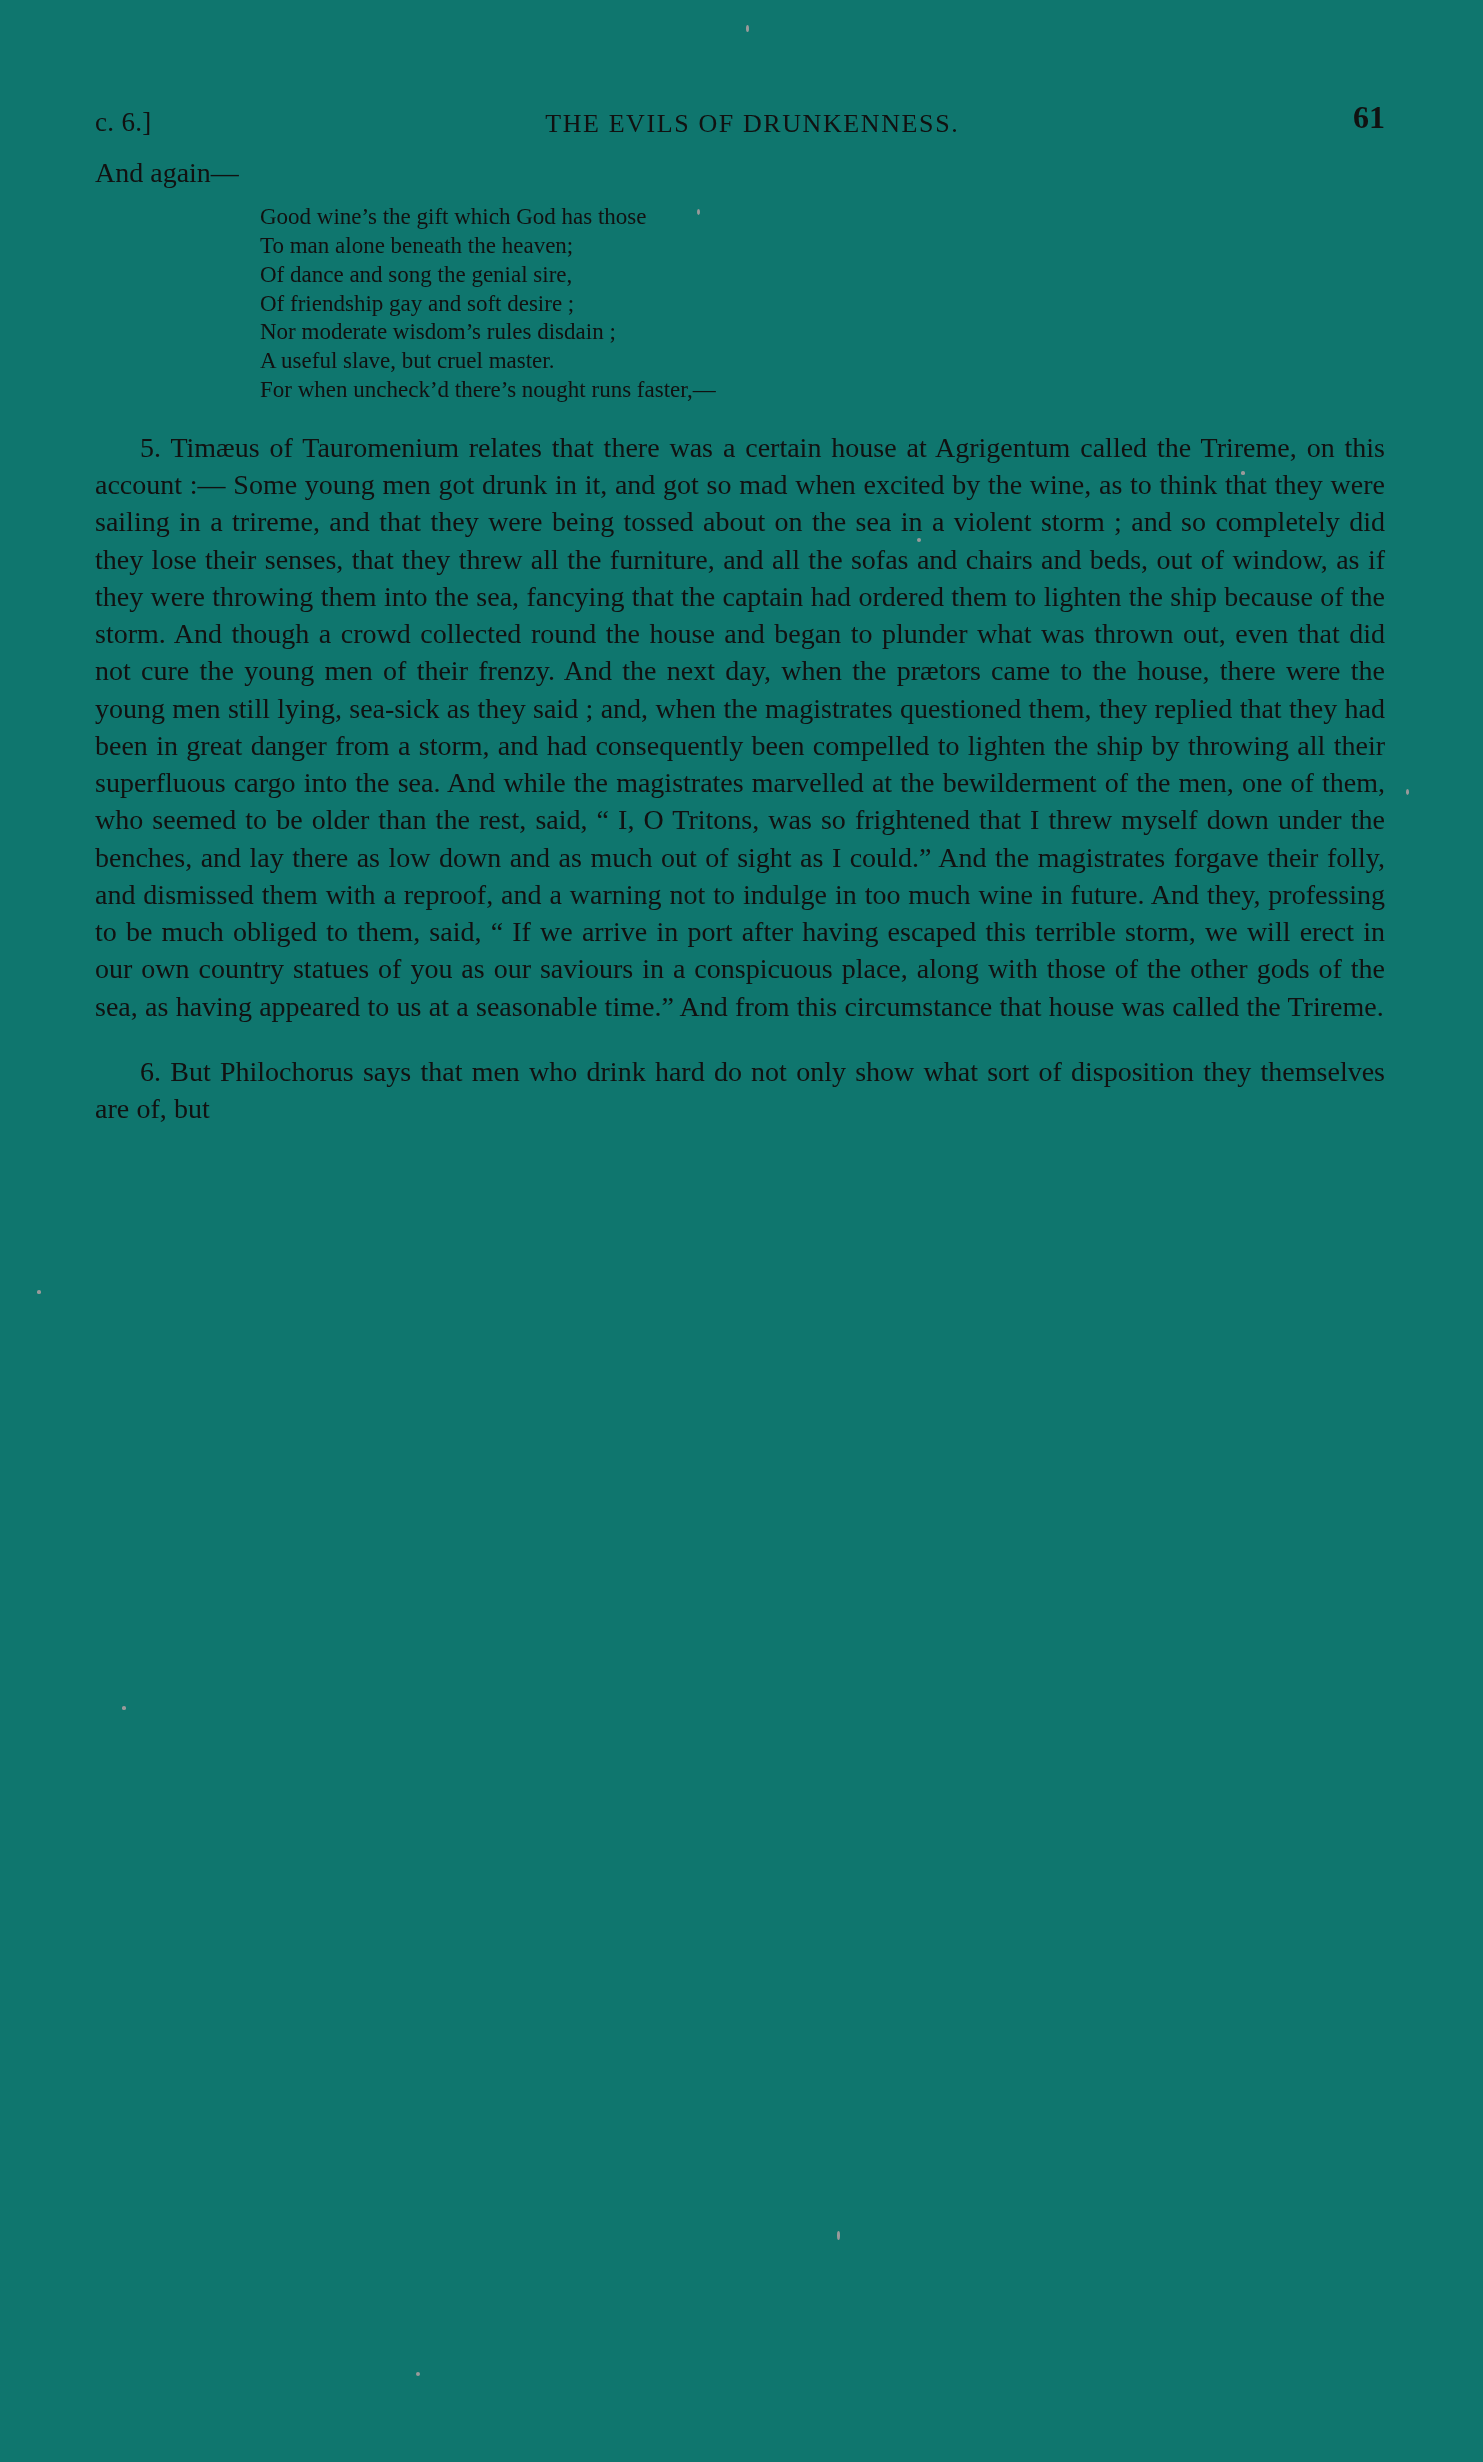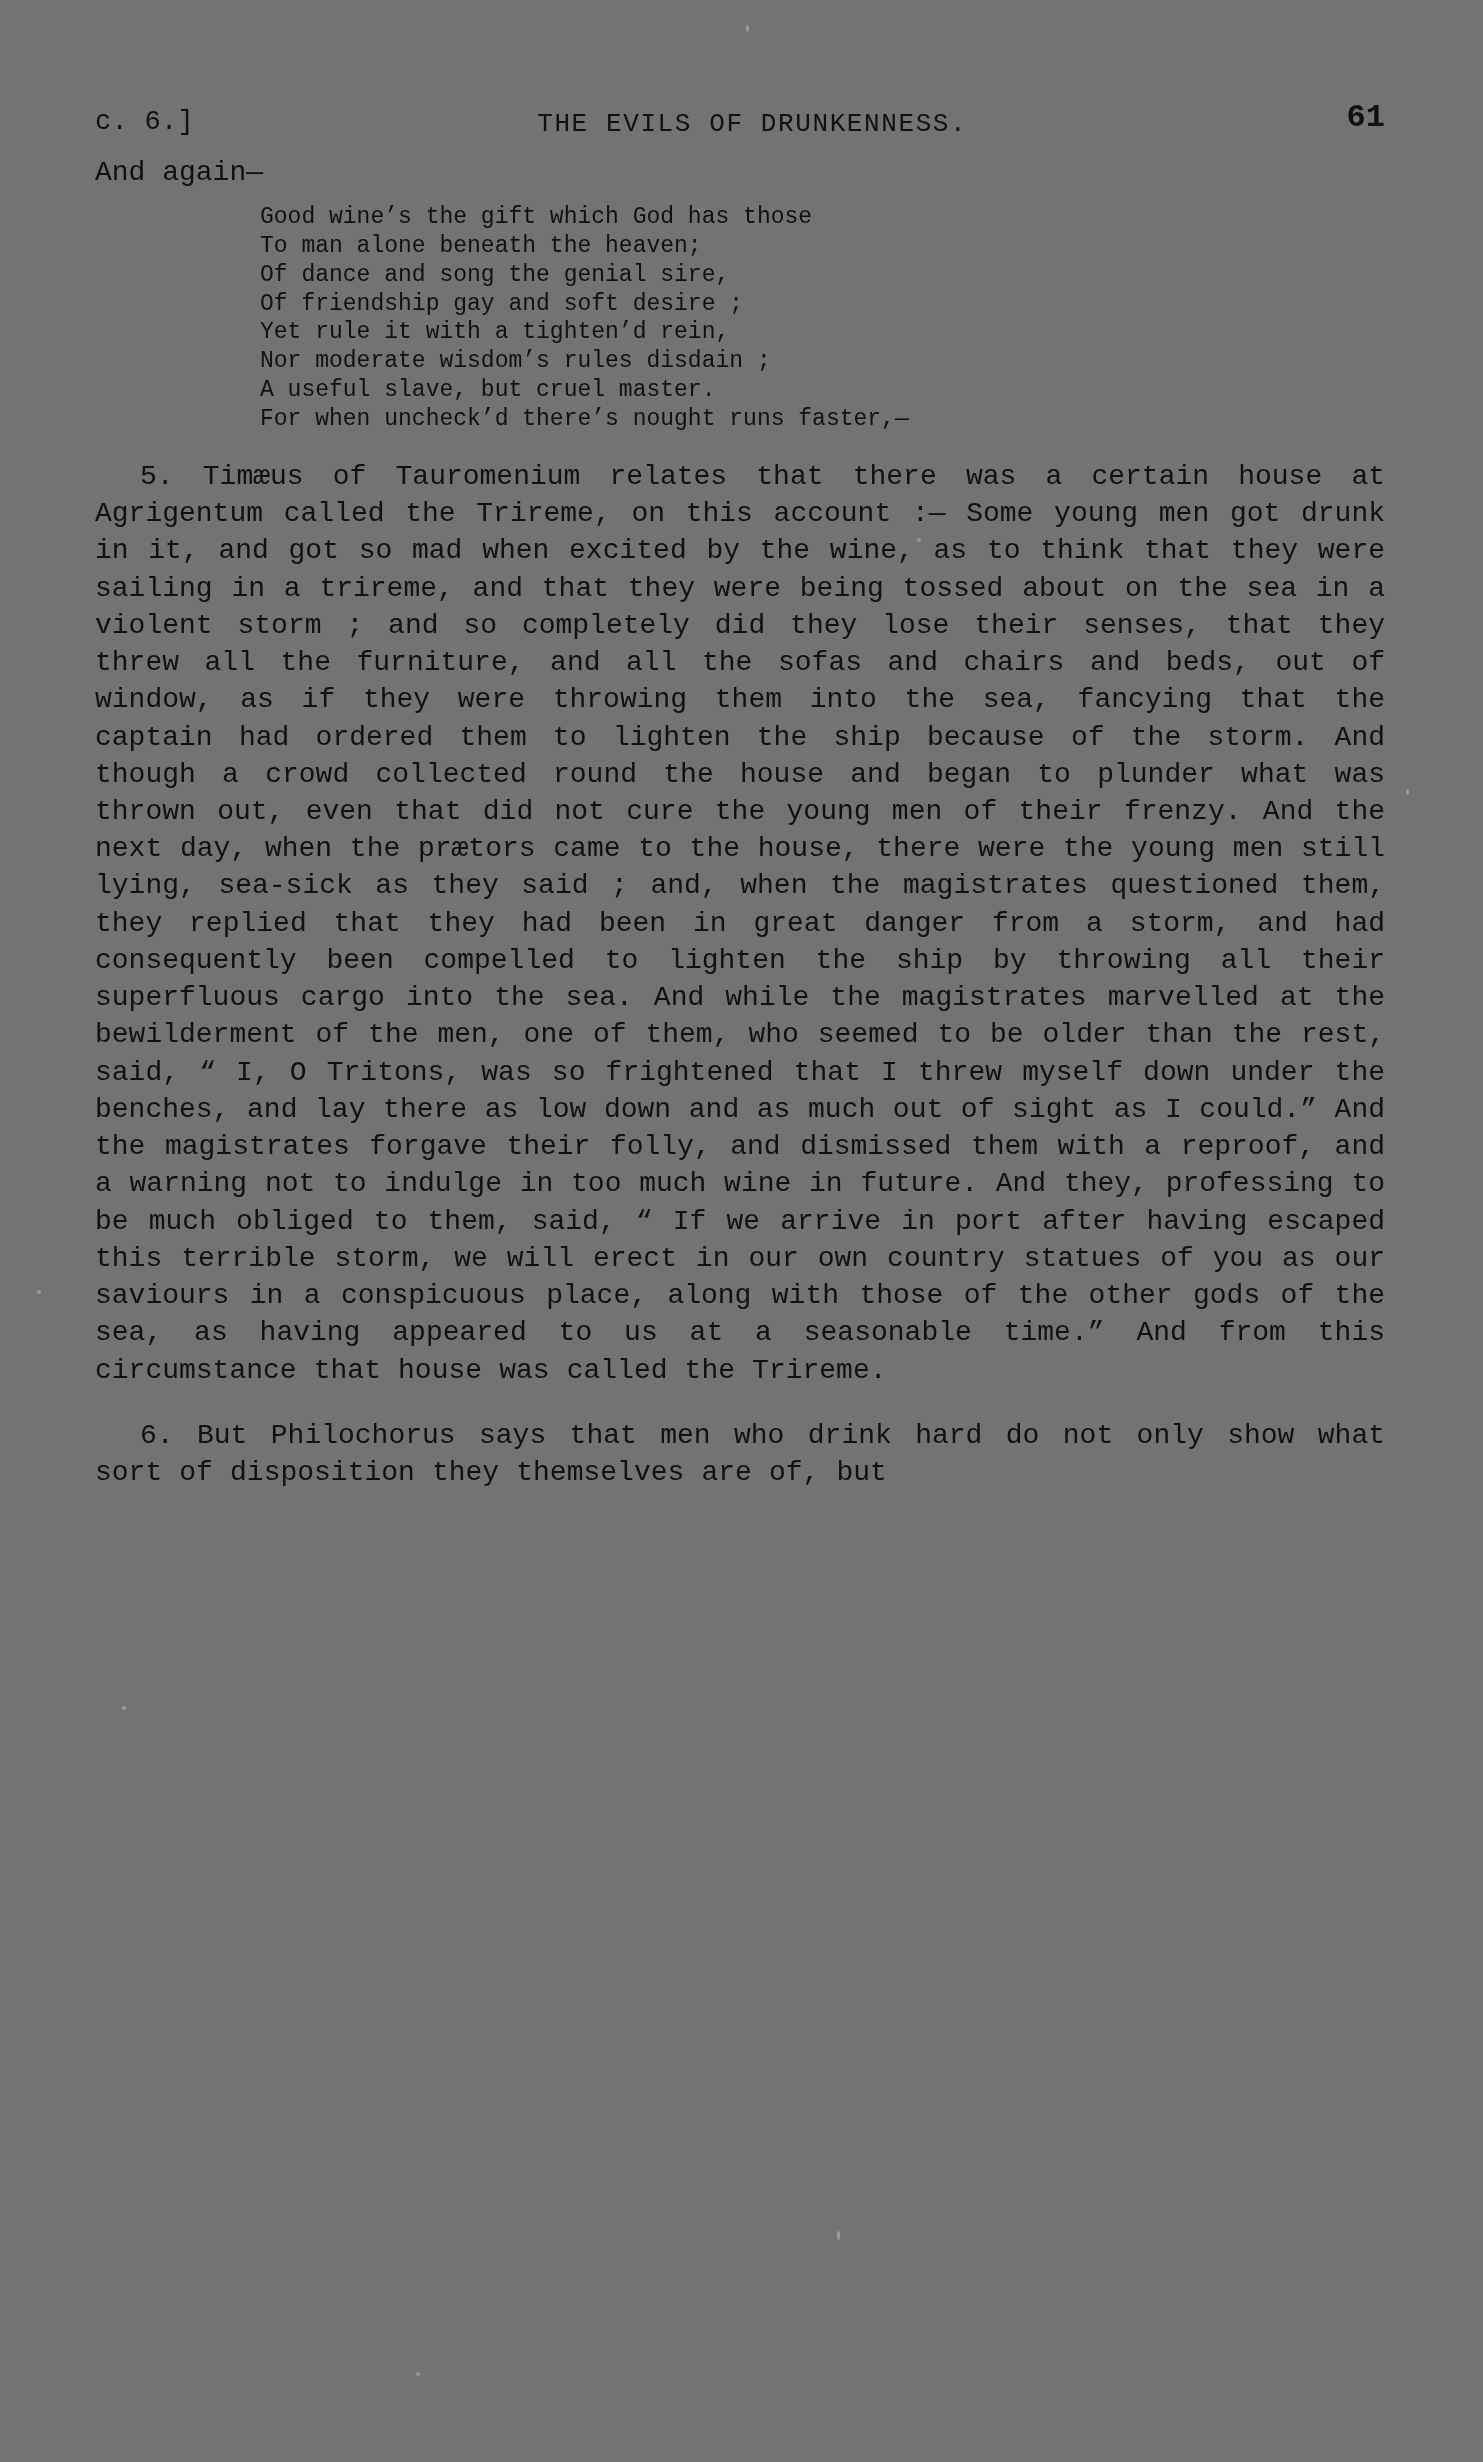--- a/index.html
+++ b/index.html
@@ -14,22 +14,21 @@
     color: #111111;
     position: relative;
     overflow: hidden;
   }
   .page {
     position: absolute;
     left: 0;
     top: 0;
     width: 1483px;
     height: 2462px;
-    background: #737373;
-    font-family: Liberation Mono, monospace;
+    background: #0f766e;
   }
   .content {
     position: absolute;
     left: 95px;
     top: 92px;
     width: 1290px;
   }
   
   .running-head {
     position: relative;
@@ -122,21 +121,20 @@
       <div class="rh-right">61</div>
     </div>
 
     <div class="lead-line">And again—</div>
 
     <div class="verse">
       <div>Good wine’s the gift which God has those</div>
       <div>To man alone beneath the heaven;</div>
       <div>Of dance and song the genial sire,</div>
       <div>Of friendship gay and soft desire ;</div>
-      <div>Yet rule it with a tighten’d rein,</div>
       <div>Nor moderate wisdom’s rules disdain ;</div>
       <div>A useful slave, but cruel master.</div>
       <div>For when uncheck’d there’s nought runs faster,—</div>
     </div>
 
     <p class="para first"><span class="indent"></span><span>5.</span> <span>Timæus of Tauromenium relates that there was a certain house at Agrigentum called the Trireme, on this account :— Some young men got drunk in it, and got so mad when excited by the wine, as to think that they were sailing in a trireme, and that they were being tossed about on the sea in a violent storm ; and so completely did they lose their senses, that they threw all the furniture, and all the sofas and chairs and beds, out of window, as if they were throwing them into the sea, fancying that the captain had ordered them to lighten the ship because of the storm. And though a crowd collected round the house and began to plunder what was thrown out, even that did not cure the young men of their frenzy. And the next day, when the prætors came to the house, there were the young men still lying, sea-sick as they said ; and, when the magistrates questioned them, they replied that they had been in great danger from a storm, and had consequently been compelled to lighten the ship by throwing all their superfluous cargo into the sea. And while the magistrates marvelled at the bewilderment of the men, one of them, who seemed to be older than the rest, said, “ I, O Tritons, was so frightened that I threw myself down under the benches, and lay there as low down and as much out of sight as I could.” And the magistrates forgave their folly, and dismissed them with a reproof, and a warning not to indulge in too much wine in future. And they, professing to be much obliged to them, said, “ If we arrive in port after having escaped this terrible storm, we will erect in our own country statues of you as our saviours in a conspicuous place, along with those of the other gods of the sea, as having appeared to us at a seasonable time.” And from this circumstance that house was called the Trireme.</span></p>
 
     <p class="para"><span class="indent"></span><span>6.</span> <span>But Philochorus says that men who drink hard do not only show what sort of disposition they themselves are of, but</span></p>
 
   </div>

